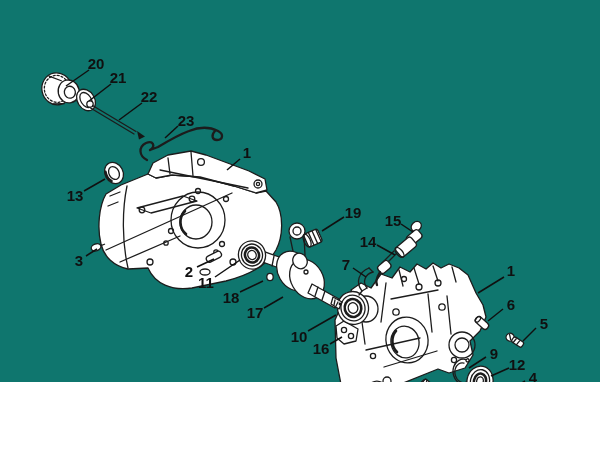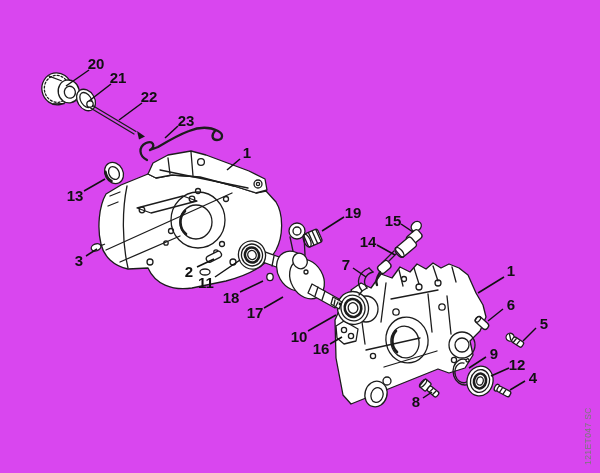--- a/index.html
+++ b/index.html
@@ -1,16 +1,16 @@
 <!DOCTYPE html>
 <html><head>
 <meta charset="utf-8">
 <style>
   html,body{margin:0;padding:0;background:#fff;}
-  .stage{position:relative;width:600px;height:473px;background:#d946ef;overflow:hidden;
+  .stage{position:relative;width:600px;height:382px;background:#0f766e;overflow:hidden;
          font-family:"Liberation Sans",sans-serif;}
   svg{display:block}
   .art{stroke:#1c1c1c;stroke-width:1.3;fill:none;stroke-linecap:round;stroke-linejoin:round;}
   .fw{fill:#ffffff;}
   .dk{fill:#161616;stroke:none;}
   .thick{stroke-width:2.6;}
   .wire{stroke-width:2.3;}
   .callout{font:700 15px "Liberation Sans",sans-serif;fill:#101010;}
   .leader{stroke:#101010;stroke-width:1.5;}
   .code{font:400 8.5px "Liberation Sans",sans-serif;fill:#7a7a7a;letter-spacing:.4px;}

